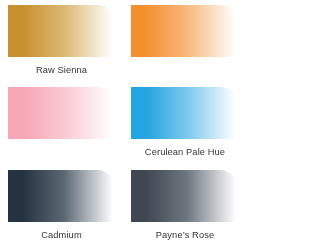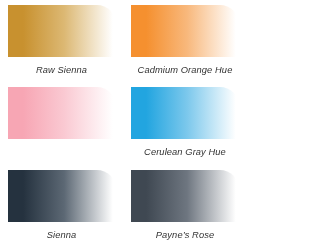--- a/index.html
+++ b/index.html
@@ -20,21 +20,20 @@
     grid-template-columns: 123px 124px;
     grid-template-rows: 82px 83px 82px;
     box-sizing: border-box;
   }
   .cell {
     position: relative;
     display: flex;
     flex-direction: column;
     align-items: center;
     box-sizing: border-box;
-    font-style: italic;
   }
   .swatch-wrap {
     width: 100%;
     display: flex;
     justify-content: center;
     padding-top: 5px;
     box-sizing: border-box;
   }
   .swatch {
     width: 108px;
@@ -61,41 +60,40 @@
     <div class="swatch-wrap">
       <div class="swatch" style="background: linear-gradient(to right, rgb(200, 145, 47) 0%, rgb(200, 145, 47) 14%, rgb(220, 184, 115) 52%, rgb(255, 255, 255) 97%);"></div>
     </div>
     <div class="label">Raw Sienna</div>
   </div>
 
   <div class="cell">
     <div class="swatch-wrap">
       <div class="swatch" style="background: linear-gradient(to right, rgb(245, 144, 47) 0%, rgb(245, 144, 47) 14%, rgb(248, 184, 124) 52%, rgb(255, 255, 255) 97%);"></div>
     </div>
-    <div class="label">Cadmium Orange Hue</div>
   </div>
 
   <div class="cell">
     <div class="swatch-wrap">
       <div class="swatch" style="background: linear-gradient(to right, rgb(247, 166, 180) 0%, rgb(247, 166, 180) 14%, rgb(250, 201, 210) 52%, rgb(255, 255, 255) 97%);"></div>
     </div>
   </div>
 
   <div class="cell">
     <div class="swatch-wrap">
       <div class="swatch" style="background: linear-gradient(to right, rgb(34, 165, 224) 0%, rgb(34, 165, 224) 14%, rgb(124, 200, 236) 52%, rgb(255, 255, 255) 97%);"></div>
     </div>
-    <div class="label">Cerulean Gray Hue</div>
+    <div class="label">Cerulean Pale Hue</div>
   </div>
 
   <div class="cell">
     <div class="swatch-wrap">
       <div class="swatch" style="background: linear-gradient(to right, rgb(37, 50, 63) 0%, rgb(37, 50, 63) 14%, rgb(92, 104, 116) 52%, rgb(255, 255, 255) 97%);"></div>
     </div>
-    <div class="label">Sienna</div>
+    <div class="label">Cadmium</div>
   </div>
 
   <div class="cell">
     <div class="swatch-wrap">
       <div class="swatch" style="background: linear-gradient(to right, rgb(63, 72, 82) 0%, rgb(63, 72, 82) 14%, rgb(110, 118, 128) 52%, rgb(255, 255, 255) 97%);"></div>
     </div>
     <div class="label">Payne’s Rose</div>
   </div>
 
 </div>

